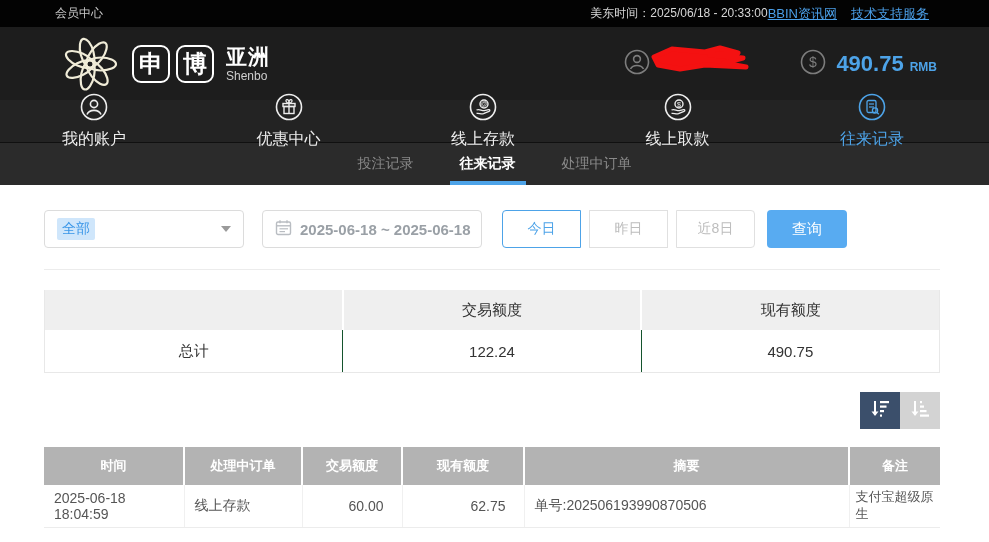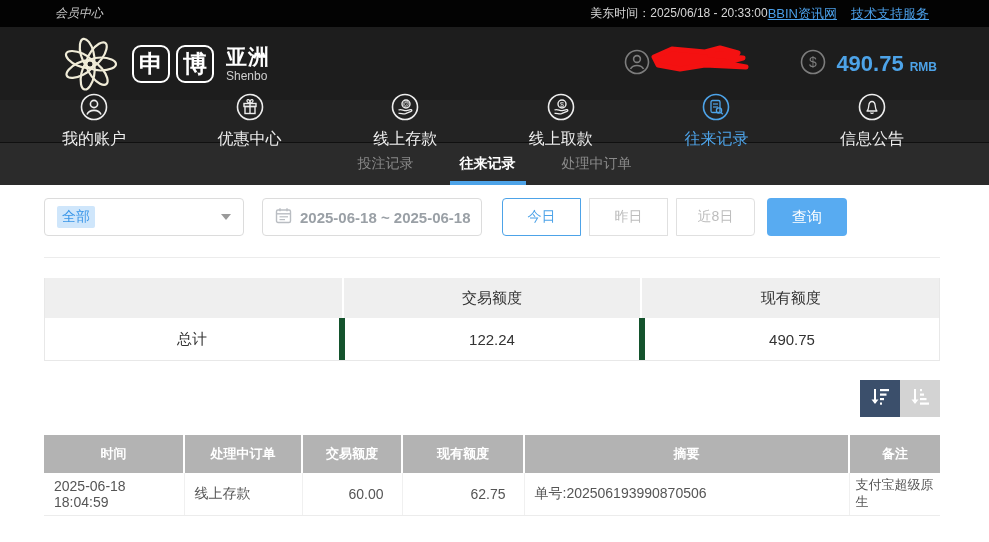--- a/index.html
+++ b/index.html
@@ -3,21 +3,21 @@
 <meta charset="utf-8">
 <style>
   * { margin:0; padding:0; box-sizing:border-box; }
   html,body { width:989px; height:542px; overflow:hidden; background:#fff;
     font-family:"Liberation Sans","DejaVu Sans",sans-serif; }
   .page { width:989px; height:542px; position:relative; background:#fff; }
 
   
   .topbar { height:27px; background:#030303; display:flex; align-items:center;
     justify-content:space-between; padding:0 60px 0 55px; }
-  .topbar-left { color:#c9c9c9; font-size:12px;font-style:italic; }
+  .topbar-left { color:#c9c9c9; font-size:12px; }
   .topbar-right { display:flex; align-items:center; }
   .topbar-time { color:#d6d6d6; font-size:12px; }
   .topbar-links { display:flex; gap:14px; }
   .topbar-link { color:#4b9fe8; font-size:13px; text-decoration:underline; cursor:pointer; }
 
   
   .header { height:73px; background:#1d1d1d; display:flex; align-items:center;
     justify-content:space-between; padding:0 52px 0 58px; }
   .brand { display:flex; align-items:center; gap:10px; }
   .brand svg { display:block; }
@@ -48,21 +48,21 @@
     justify-content:center; gap:38px; }
   .subtab { font-size:14px; color:#8a8a8a; cursor:pointer; height:42px; display:flex;
     align-items:center; position:relative; padding:0 4px; }
   .subtab.active { color:#ffffff; font-weight:bold; }
   .subtab.active::after { content:""; position:absolute; left:-6px; right:-6px; bottom:0;
     height:4px; background:#4da3e8; }
 
   
   .content { padding:9px 49px 0 44px; }
 
-  .filter-row { display:flex; align-items:center; height:38px; margin-top:4px; }
+  .filter-row { display:flex; align-items:center; height:38px; margin-top:16px; }
   .dropdown { width:200px; height:38px; border:1px solid #dcdcdc; border-radius:4px;
     display:flex; align-items:center; justify-content:space-between; padding:0 12px;
     cursor:pointer; background:#fff; }
   .dropdown-value { font-size:14px; color:#3a96e8; background:#cfe6fb; padding:2px 5px; border-radius:2px; }
   .caret { width:0; height:0; border-left:5px solid transparent; border-right:5px solid transparent;
     border-top:6px solid #9a9a9a; }
   .datebox { width:220px; height:38px; border:1px solid #dcdcdc; border-radius:4px;
     display:flex; align-items:center; gap:8px; padding:0 12px; margin-left:18px;
     cursor:pointer; background:#fff; }
   .datebox-text { font-size:15px; color:#9aa0a6; white-space:nowrap;font-weight:bold; }
@@ -79,21 +79,21 @@
   .divider { height:1px; background:#ececec; margin-top:21px; }
 
   
   .summary { margin-top:20px; border:1px solid #e8e8e8; border-top:none; }
   .summary-head { display:flex; background:#efefef; height:40px; }
   .summary-head .cell { flex:1; display:flex; align-items:center; justify-content:center;
     font-size:15px; color:#333; border-left:2px solid #fff; }
   .summary-head .cell:first-child { border-left:none; }
   .summary-row { display:flex; height:42px; background:#fff; }
   .summary-row .cell { flex:1; display:flex; align-items:center; justify-content:center;
-    font-size:15px; color:#333; border-left:6px solid #14532d; }
+    font-size:15px; color:#333; border-left:1px solid #14532d; }
   .summary-row .cell:first-child { border-left:none; }
 
   
   .sort-bar { display:flex; justify-content:flex-end; margin-top:19px; }
   .sort-btn { width:40px; height:37px; display:flex; align-items:center; justify-content:center; cursor:pointer; }
   .sort-btn.desc { background:#3b4f6b; }
   .sort-btn.asc { background:#d3d3d3; }
 
   
   .records { margin-top:18px; width:896px; border-collapse:collapse; table-layout:fixed; }
@@ -227,30 +227,20 @@
         <svg width="28" height="28" viewBox="0 0 28 28">
           <circle cx="14" cy="14" r="12.5" fill="none" stroke="#4da3e8" stroke-width="1.6"></circle>
           <rect x="9" y="7.5" width="9" height="12" rx="1.5" fill="none" stroke="#4da3e8" stroke-width="1.3"></rect>
           <line x1="11" y1="11" x2="16" y2="11" stroke="#4da3e8" stroke-width="1.2"></line>
           <line x1="11" y1="14" x2="16" y2="14" stroke="#4da3e8" stroke-width="1.2"></line>
           <circle cx="17" cy="17.5" r="2.6" fill="none" stroke="#4da3e8" stroke-width="1.3"></circle>
           <line x1="19" y1="19.5" x2="20.8" y2="21.2" stroke="#4da3e8" stroke-width="1.3"></line>
         </svg>
       </span>
       <span class="nav-label">往来记录</span>
-    </div>
-    <div class="nav-item">
-      <span>
-        <svg width="28" height="28" viewBox="0 0 28 28">
-          <circle cx="14" cy="14" r="12.5" fill="none" stroke="#ededed" stroke-width="1.6"></circle>
-          <path d="M9,18 c1.5,-1 1.5,-3 1.8,-5.5 c0.3,-2.5 1.6,-4 3.2,-4 c1.6,0 2.9,1.5 3.2,4 c0.3,2.5 0.3,4.5 1.8,5.5 Z" fill="none" stroke="#ededed" stroke-width="1.3" stroke-linejoin="round"></path>
-          <path d="M12.6,19.5 a1.5,1.5 0 0 0 2.8,0" fill="none" stroke="#ededed" stroke-width="1.3"></path>
-        </svg>
-      </span>
-      <span class="nav-label">信息公告</span>
     </div>
   </div>
 
   <div class="subnav">
     <div class="subtab">投注记录</div>
     <div class="subtab active">往来记录</div>
     <div class="subtab">处理中订单</div>
   </div>
 
   <div class="content">

